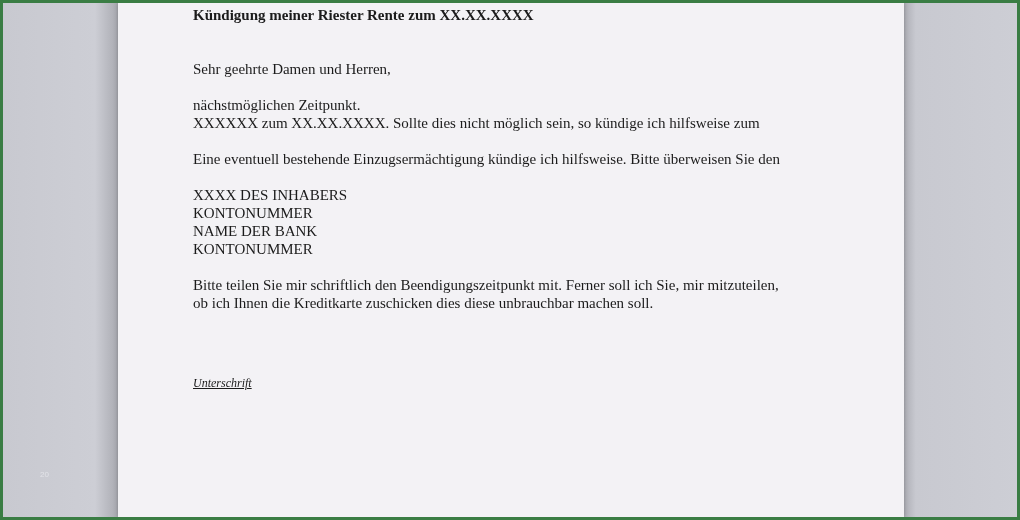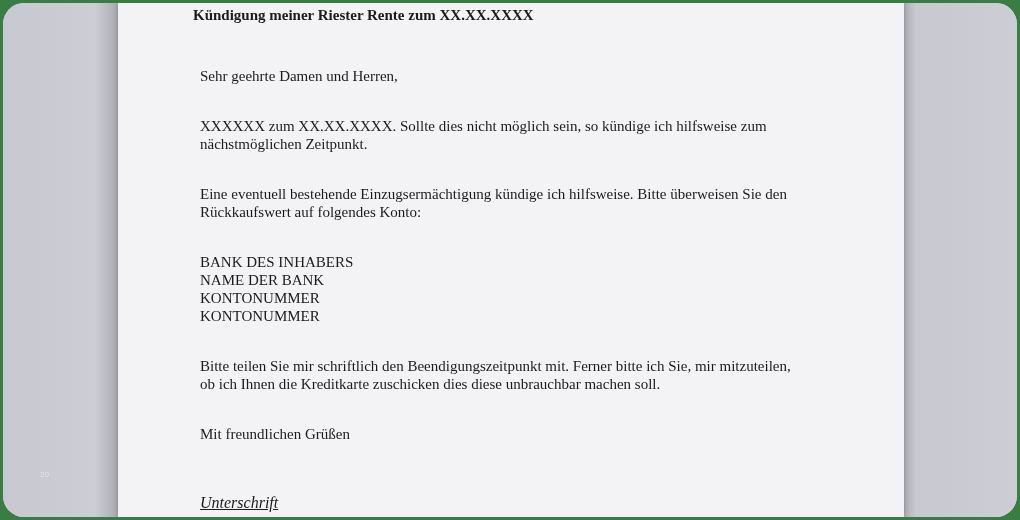--- a/index.html
+++ b/index.html
@@ -6,21 +6,20 @@
   body {
     width: 1020px; height: 520px; overflow: hidden;
     background: #3a7d44;
     position: relative;
     font-family: "Liberation Serif", serif;
   }
   .frame {
     position: absolute; left: 3px; top: 3px; right: 3px; bottom: 3px;
     background: #cbccd3;
     overflow: hidden;
-    border-radius: 21px;
   }
   .margin-left {
     position: absolute; left: 0; top: 0; bottom: 0; width: 115px;
     background: linear-gradient(to right, #c8c9d0 0%, #cdced5 80%, #a9aab1 100%);
   }
   .margin-right {
     position: absolute; right: 0; top: 0; bottom: 0; width: 115px;
     background: linear-gradient(to right, #a8a9b0 0%, #c8c9d0 12%, #cdced5 100%);
   }
   .ruler-mark {
@@ -31,27 +30,27 @@
   .page {
     position: absolute; left: 115px; top: 0; bottom: 0; width: 786px;
     background: #f3f2f5;
     box-shadow: 0 0 4px rgba(0,0,0,0.25);
   }
   .content {
     position: absolute; left: 75px; top: 3px; width: 660px;
     color: #1b1b1b; font-size: 15px; line-height: 18px;
   }
   .title { font-weight: bold; font-size: 15px; margin: 0; }
-  .p { margin: 7px; }
+  .p { margin: 0; }
   .gap-title { height: 36px; }
   .gap { height: 18px; }
   .gap-sig { height: 36px; }
   .sig-label {
     font-style: italic; text-decoration: underline;
-    font-size: 16px; line-height: 14px; margin-top: 10px;
+    font-size: 12px; line-height: 14px; margin-top: 10px;
   }
   .line { display: block; }
 </style>
 </head>
 <body>
 
 <div class="frame">
   <div class="margin-left">
     <span class="ruler-mark">20</span>
   </div>
@@ -59,44 +58,42 @@
 
   <div class="page">
     <div class="content">
       <p class="title">Kündigung meiner Riester Rente zum XX.XX.XXXX</p>
       <div class="gap-title"></div>
 
       <p class="p">Sehr geehrte Damen und Herren,</p>
       <div class="gap"></div>
 
       <p class="p">
+        <span class="line">nächstmöglichen Zeitpunkt.</span>
         <span class="line">XXXXXX zum XX.XX.XXXX. Sollte dies nicht möglich sein, so kündige ich hilfsweise zum</span>
-        <span class="line">nächstmöglichen Zeitpunkt.</span>
       </p>
       <div class="gap"></div>
 
       <p class="p">
         <span class="line">Eine eventuell bestehende Einzugsermächtigung kündige ich hilfsweise. Bitte überweisen Sie den</span>
-        <span class="line">Rückkaufswert auf folgendes Konto:</span>
       </p>
       <div class="gap"></div>
 
       <p class="p">
-        <span class="line">BANK DES INHABERS</span>
+        <span class="line">XXXX DES INHABERS</span>
+        <span class="line">KONTONUMMER</span>
         <span class="line">NAME DER BANK</span>
-        <span class="line">KONTONUMMER</span>
         <span class="line">KONTONUMMER</span>
       </p>
       <div class="gap"></div>
 
       <p class="p">
-        <span class="line">Bitte teilen Sie mir schriftlich den Beendigungszeitpunkt mit. Ferner bitte ich Sie, mir mitzuteilen,</span>
+        <span class="line">Bitte teilen Sie mir schriftlich den Beendigungszeitpunkt mit. Ferner soll ich Sie, mir mitzuteilen,</span>
         <span class="line">ob ich Ihnen die Kreditkarte zuschicken dies diese unbrauchbar machen soll.</span>
       </p>
       <div class="gap"></div>
 
-      <p class="p">Mit freundlichen Grüßen</p>
       <div class="gap-sig"></div>
 
       <p class="p sig-label">Unterschrift</p>
     </div>
   </div>
 </div>
 
 </body></html>

